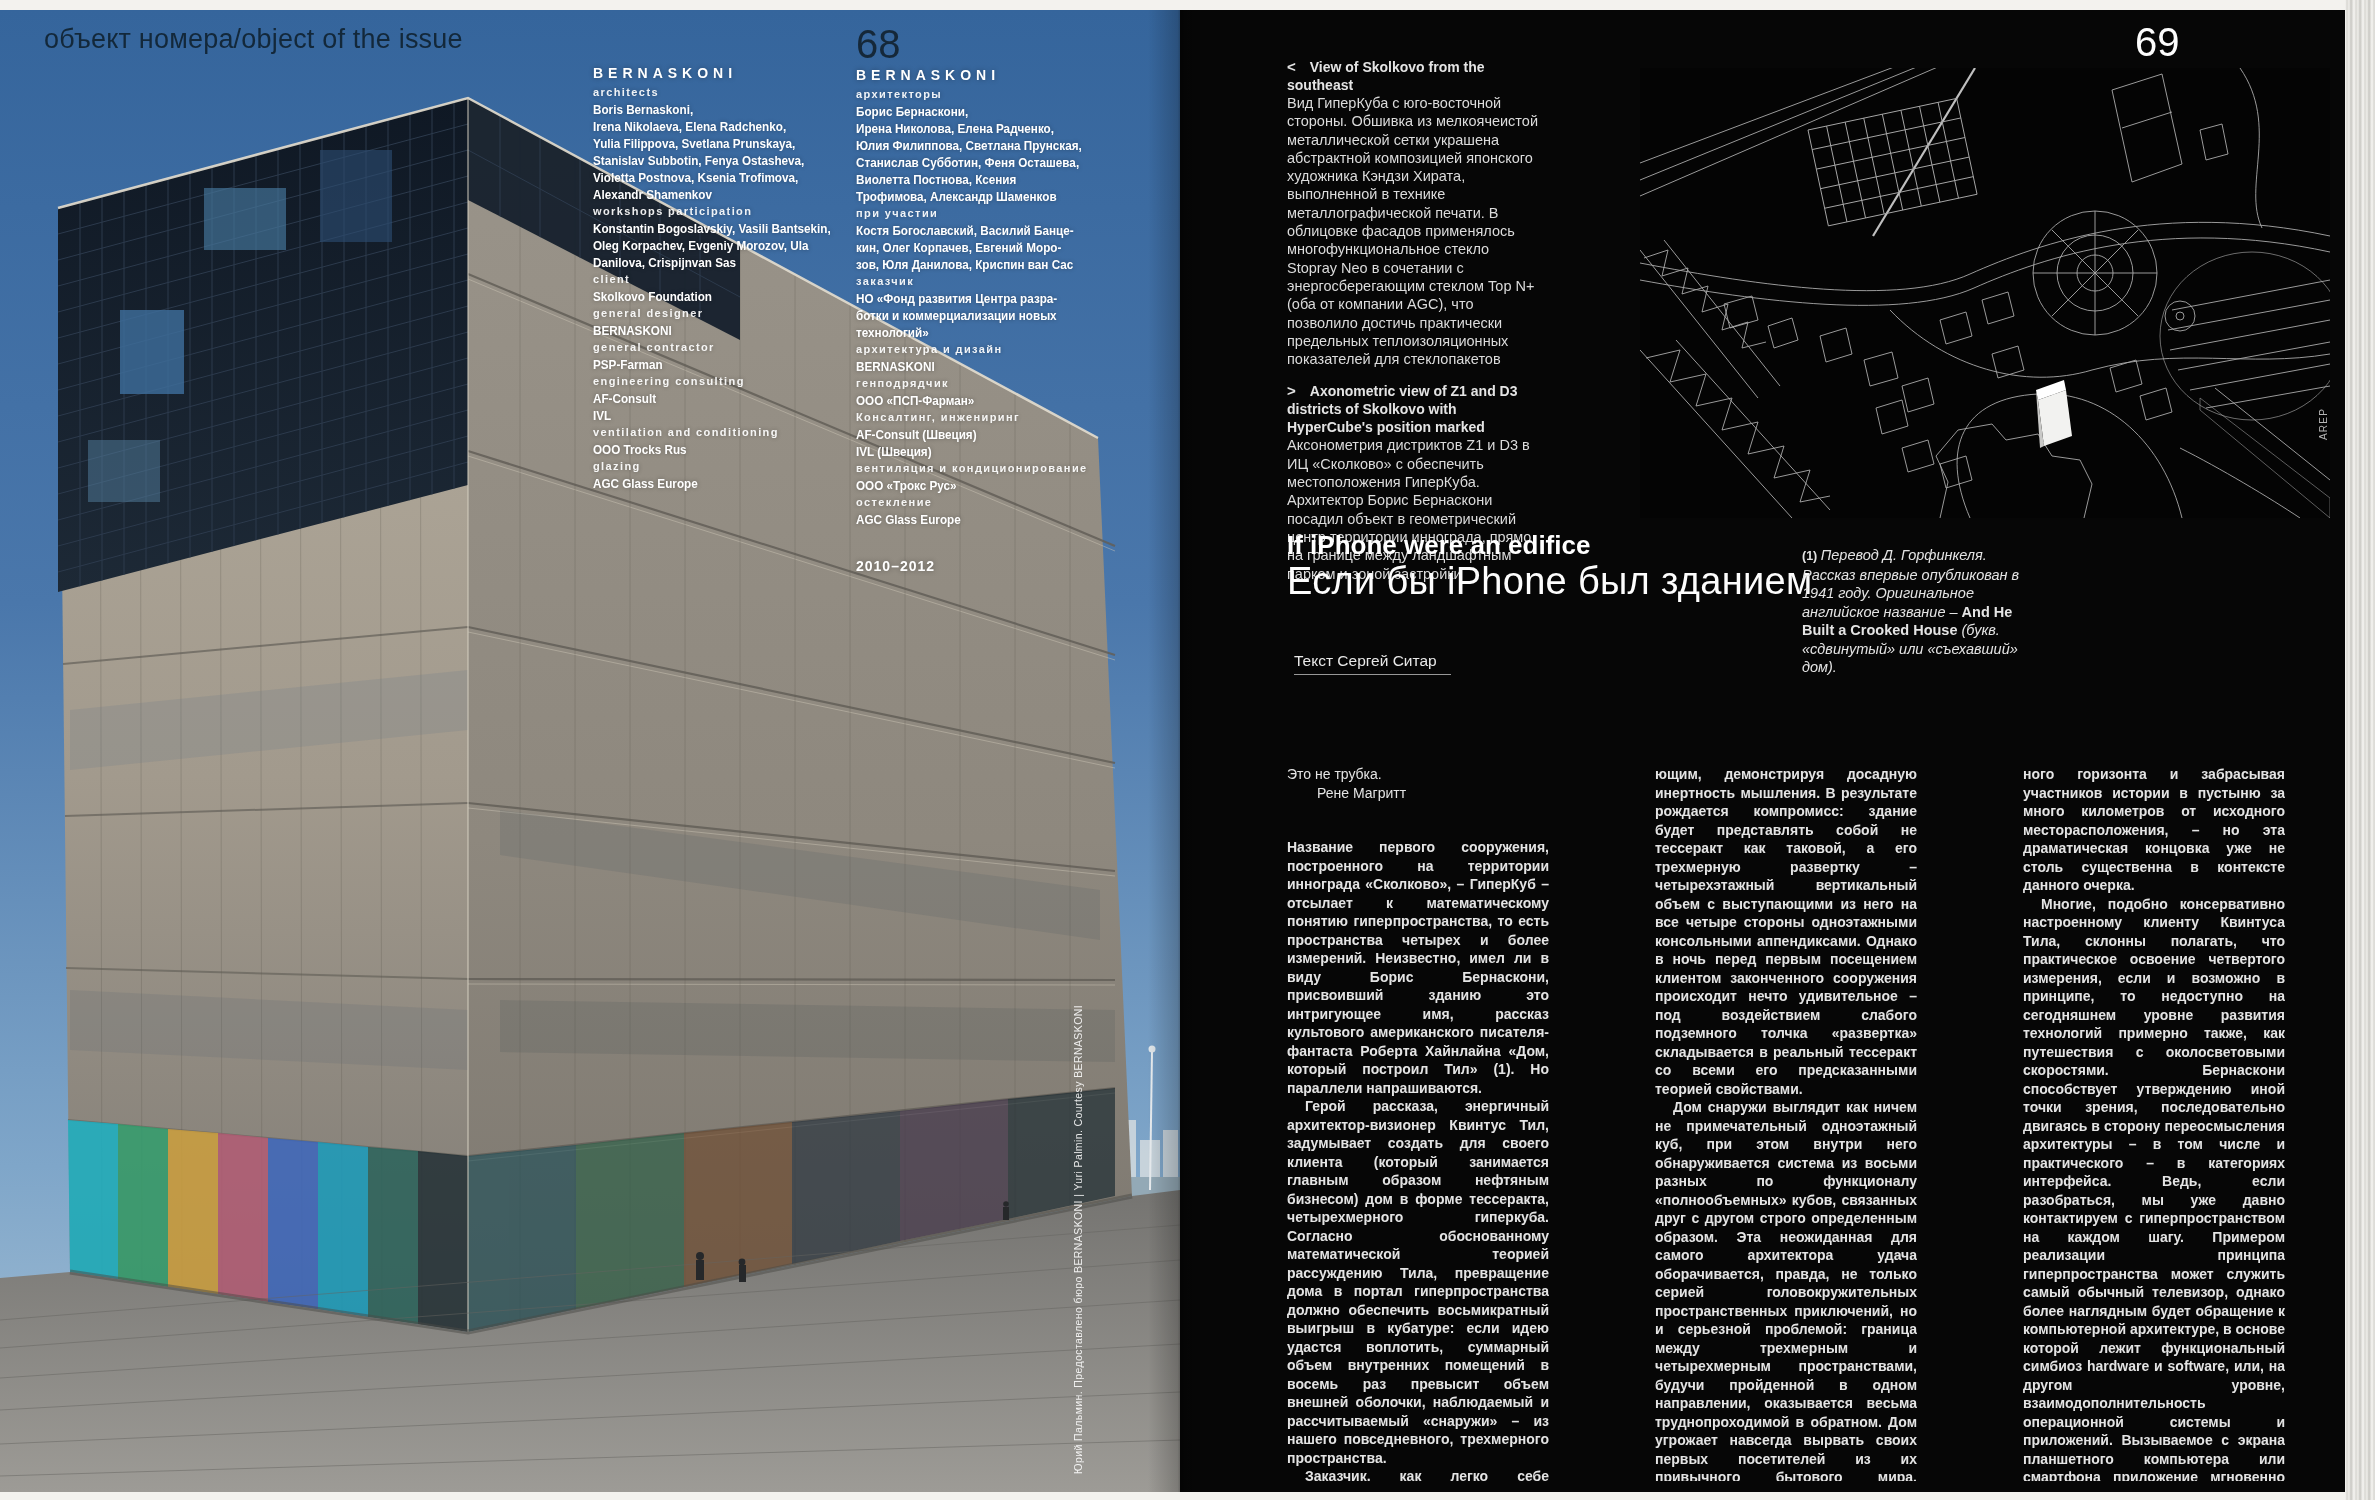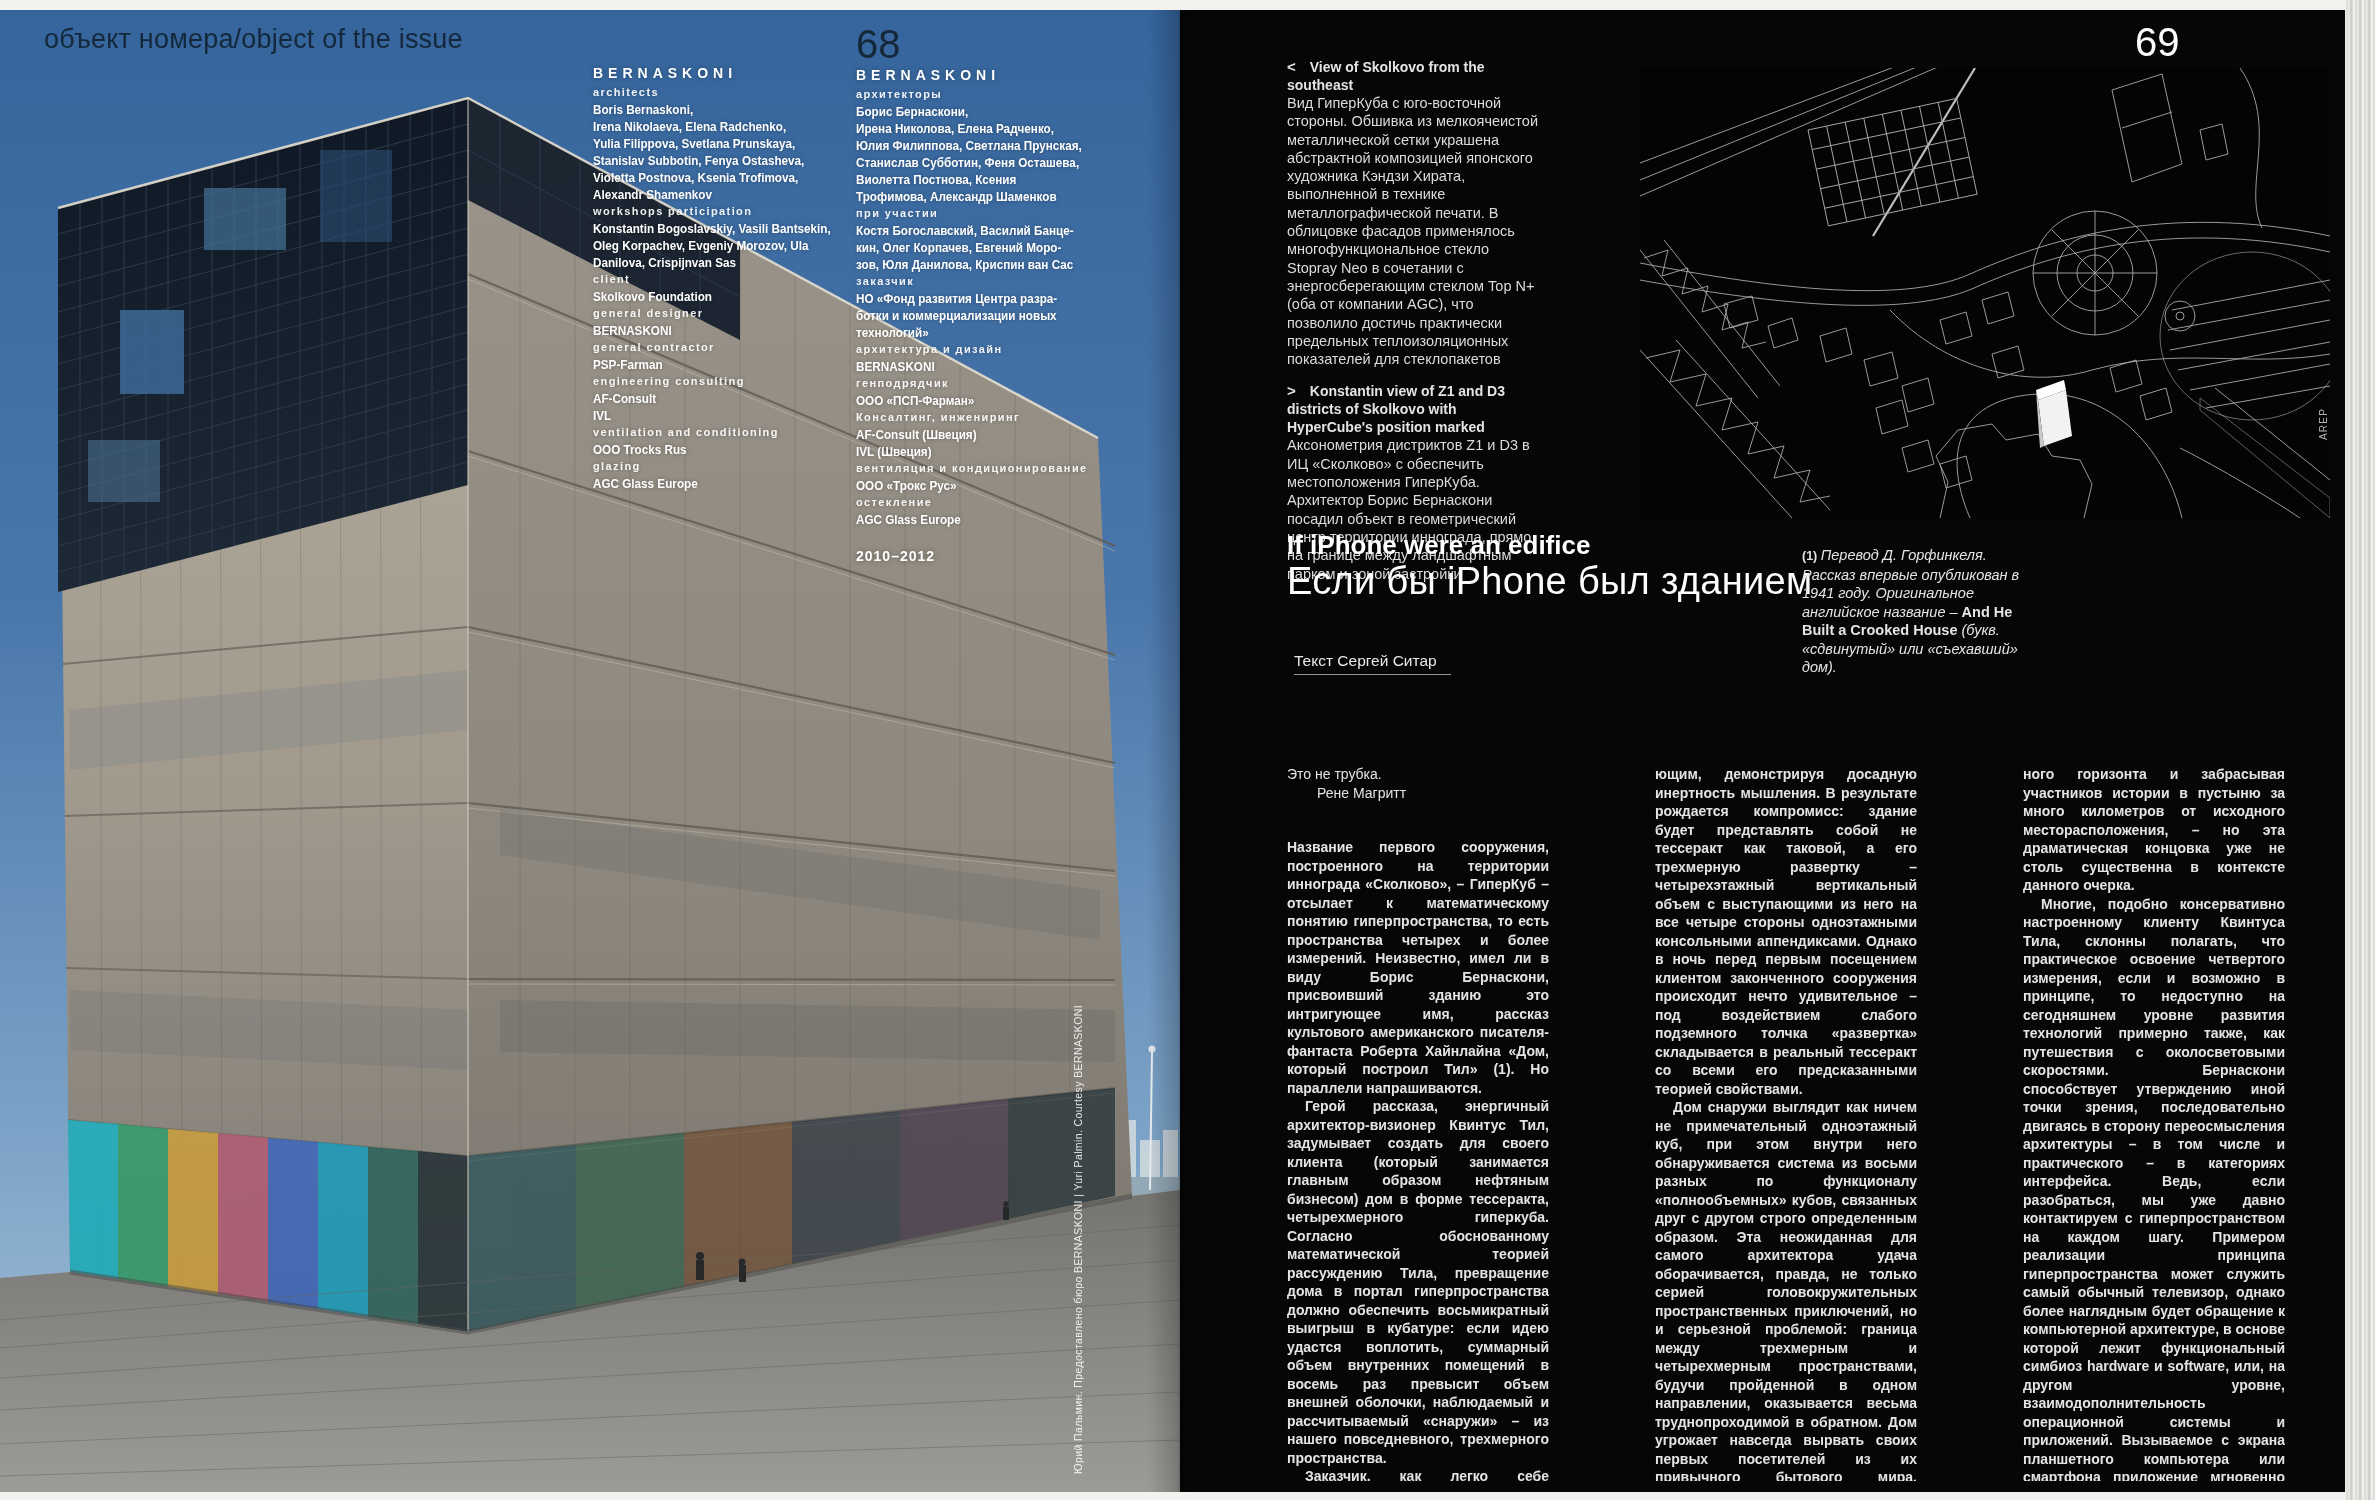--- a/index.html
+++ b/index.html
@@ -17,21 +17,21 @@
   .photo-svg{position:absolute;left:0;top:0;}
   .issue-header{position:absolute;left:44px;top:14px;font-size:27px;color:#13283a;letter-spacing:.2px;}
   .pageno-68{position:absolute;left:856px;top:12px;font-size:40px;color:#152839;}
   .credit-col{position:absolute;width:268px;color:#fff;text-shadow:0 0 5px rgba(0,0,0,.35);}
   .credits-en{left:593px;top:54px;}
   .credits-ru{left:856px;top:56px;}
   .c-head{font-size:14px;font-weight:bold;letter-spacing:5px;line-height:18px;margin-bottom:2px;}
   .c-label{font-size:11px;font-weight:bold;letter-spacing:1.4px;line-height:17px;opacity:.92;}
   .c-line{font-size:13px;font-weight:bold;line-height:17px;white-space:nowrap;
           transform:scaleX(.9);transform-origin:0 50%;}
-  .c-years{font-size:14px;font-weight:bold;letter-spacing:1px;margin-top:20px;}
+  .c-years{font-size:14px;font-weight:bold;letter-spacing:1px;margin-top:30px;}
   .photo-credit{position:absolute;left:1072px;bottom:18px;writing-mode:vertical-rl;transform:rotate(180deg);
     font-size:10.5px;color:rgba(255,255,255,.88);letter-spacing:.4px;}
   
   .page-right,.page-right *{color:#e4e4e4;}
   .pageno-69{position:absolute;left:955px;top:10px;font-size:40px;color:#fdfdfd;}
   .captions{position:absolute;left:107px;top:48px;width:252px;}
   .caption{margin-bottom:14px;}
   .cap-title{font-size:14px;font-weight:bold;line-height:18px;color:#fff;}
   .cap-arrow{display:inline-block;margin-right:14px;font-size:15px;}
   .cap-text{font-size:14.5px;line-height:18.3px;color:#dcdcdc;}
@@ -339,21 +339,21 @@
 
     <div class="captions">
       <div class="caption">
         <div class="cap-title">
           <span class="cap-arrow">&lt;</span><span>View of Skolkovo from the southeast</span>
         </div>
         <div class="cap-text">Вид ГиперКуба с юго-восточной стороны. Обшивка из мелкоячеистой металлической сетки украшена абстрактной композицией японского художника Кэндзи Хирата, выполненной в технике металлографической печати. В облицовке фасадов применялось многофункциональное стекло Stopray Neo в сочетании с энергосберегающим стеклом Top N+ (оба от компании AGC), что позволило достичь практически предельных теплоизоляционных показателей для стеклопакетов</div>
       </div>
       <div class="caption">
         <div class="cap-title">
-          <span class="cap-arrow">&gt;</span><span>Konstantin view of Z1 and D3 districts of Skolkovo with HyperCube's position marked</span>
+          <span class="cap-arrow">&gt;</span><span>Axonometric view of Z1 and D3 districts of Skolkovo with HyperCube's position marked</span>
         </div>
         <div class="cap-text">Аксонометрия дистриктов Z1 и D3 в ИЦ «Сколково» с обеспечить местоположения ГиперКуба. Архитектор Борис Бернаскони посадил объект в геометрический центр территории иннограда, прямо на границе между ландшафтным парком и зоной застройки</div>
       </div>
     </div>
 
     <svg class="diagram" width="690" height="450" viewBox="0 0 690 450">
       <rect x="0" y="0" width="690" height="450" fill="#040404"></rect>
       <g fill="none" stroke="#c9c9c9" stroke-width="0.9" opacity="0.85">
 
         <line x1="0" y1="95" x2="262" y2="-4"></line>

